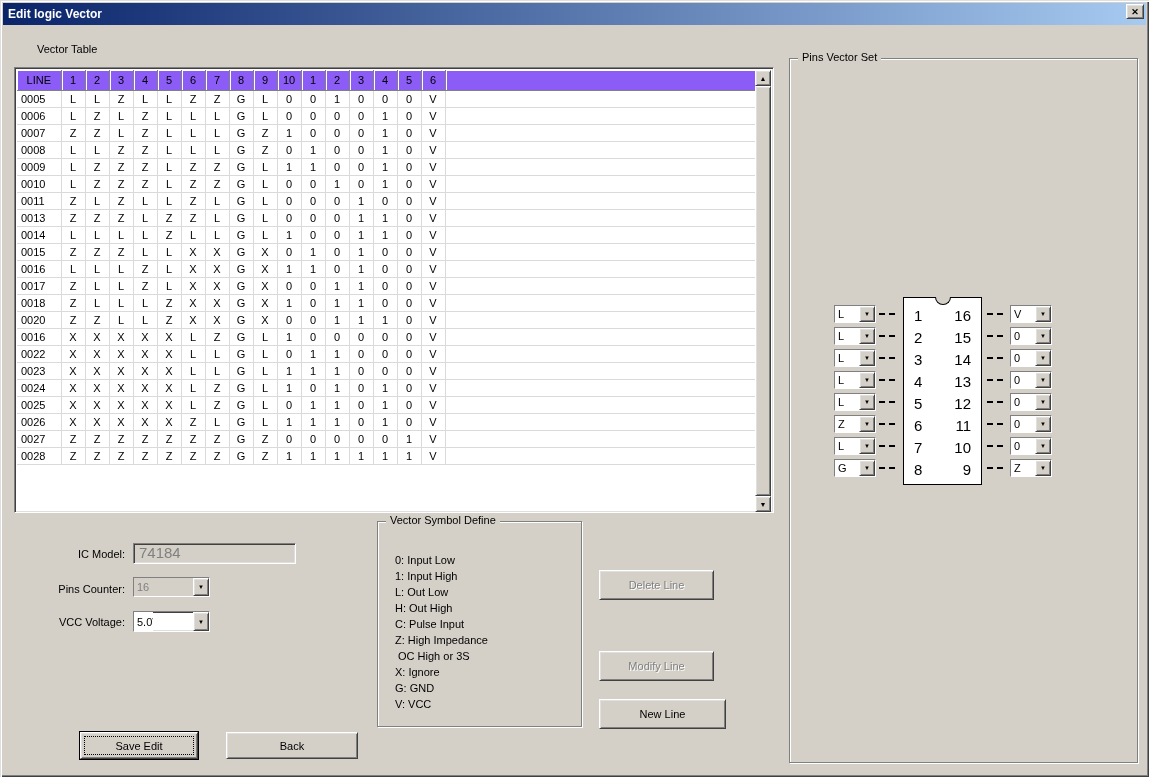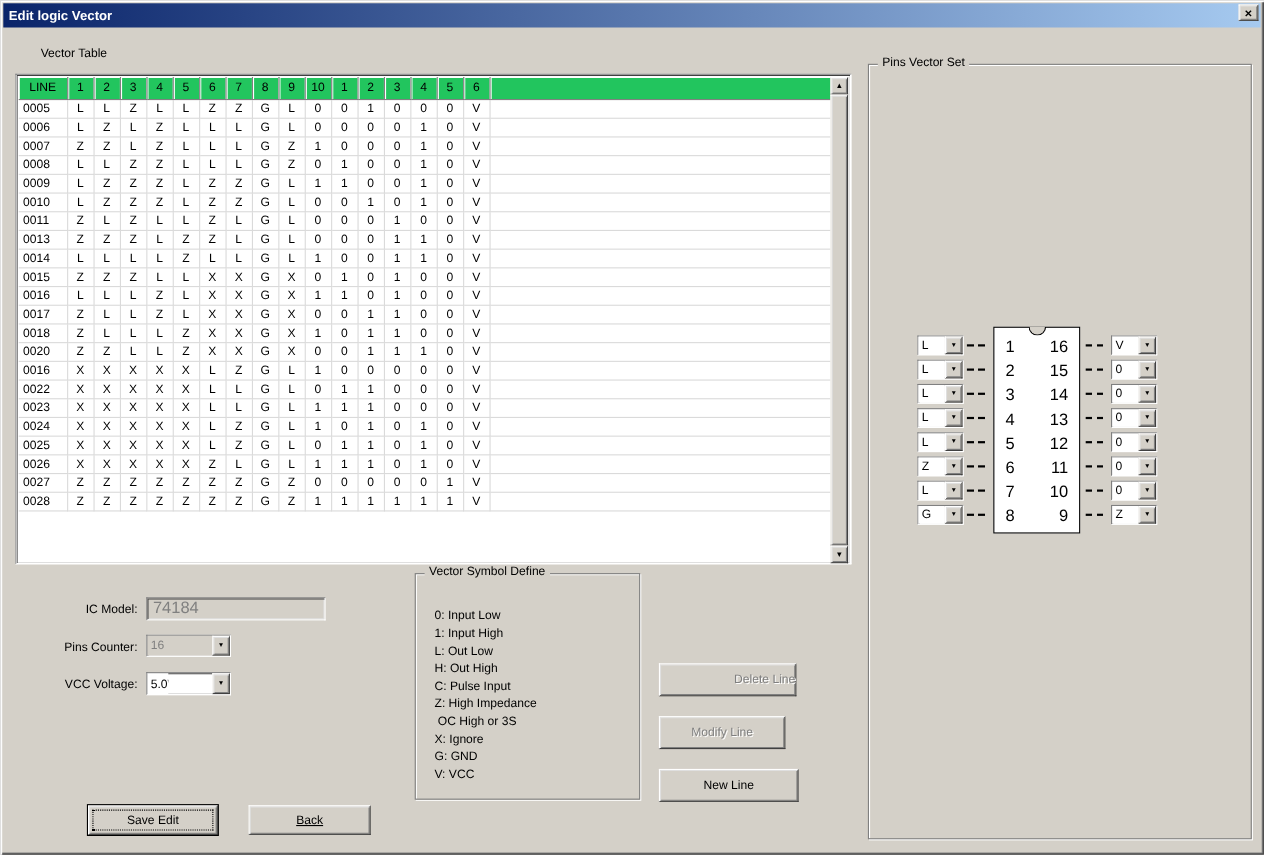--- a/index.html
+++ b/index.html
@@ -17,21 +17,21 @@
   .titlebar{position:absolute;left:3px;top:3px;right:3px;height:22px;
     background:linear-gradient(to right,#0a246a,#a6caf0);display:flex;align-items:center;}
   .titlebar .title{color:#fff;font-size:12px;font-weight:bold;padding-left:5px;}
   .close-btn{position:absolute;right:5px;top:4px;width:18px;height:15px;display:flex;
     align-items:center;justify-content:center;font-size:9px;font-weight:bold;color:#000;cursor:default;}
 
   .vt-label{position:absolute;left:37px;top:43px;font-size:11px;color:#000;}
 
   .table-outer{position:absolute;left:14px;top:67px;width:760px;height:446px;background:#fff;}
   .vt{position:absolute;left:2px;top:2px;width:740px;border-collapse:collapse;table-layout:fixed;}
-  .vt th{height:20px;background:#22c55e;border-right:1px solid #808080;border-bottom:1px solid #808080;
+  .vt th{height:20px;background:#8b5cf6;border-right:1px solid #808080;border-bottom:1px solid #808080;
     box-shadow:inset 1px 1px 0 #fff;font-weight:normal;font-size:11px;padding:0;overflow:hidden;}
   .vt th.line-col{width:44px;}
   .vt th.pin-col-h{width:24px;}
   .vt th.filler{width:auto;}
   .vt td{height:17px;font-size:11px;text-align:center;color:#000;
     border-right:1px solid #dadada;border-bottom:1px solid #dadada;padding:0;overflow:hidden;white-space:nowrap;}
   .vt td.line-cell{text-align:left;padding-left:4px;}
   .vt td.filler-cell{border-right:none;}
 
   .scrollbar{position:absolute;top:2px;right:2px;width:16px;height:442px;background:#ece9e2;}
@@ -74,26 +74,26 @@
   .ic-label{left:30px;top:548px;}
   .pins-label{left:30px;top:583px;}
   .vcc-label{left:30px;top:616px;}
   .textfield{position:absolute;left:133px;top:543px;width:163px;height:21px;background:#d4d0c8;color:#808080;
     font-size:15px;display:flex;align-items:flex-start;padding-left:5px;}
   .pins-combo{position:absolute;left:133px;top:577px;width:77px;height:20px;}
   .vcc-combo{position:absolute;left:133px;top:611px;width:77px;height:21px;gap:40px;}
 
   .btn{position:absolute;display:flex;align-items:center;justify-content:center;font-size:11px;color:#000;cursor:default;}
   .btn.disabled{color:#808080;text-shadow:1px 1px 0 #fff;}
-  .delete-btn{left:599px;top:603px;width:125px;height:30px;justify-content:flex-end;}
+  .delete-btn{left:599px;top:570px;width:115px;height:30px;}
   .modify-btn{left:599px;top:651px;width:115px;height:30px;}
   .newline-btn{left:599px;top:699px;width:127px;height:30px;}
   .save-btn{left:80px;top:732px;width:118px;height:27px;outline:1px solid #000;}
   .save-btn::after{content:"";position:absolute;inset:3px;border:1px dotted #000;}
-  .back-btn{left:226px;top:732px;width:111px;height:27px;text-decoration:underline;}
+  .back-btn{left:226px;top:732px;width:132px;height:27px;}
 </style>
 </head>
 <body>
 
 <div class="window">
 
   <div class="titlebar">
     <span class="title">Edit logic Vector</span>
   </div>
   <div class="close-btn raised">

